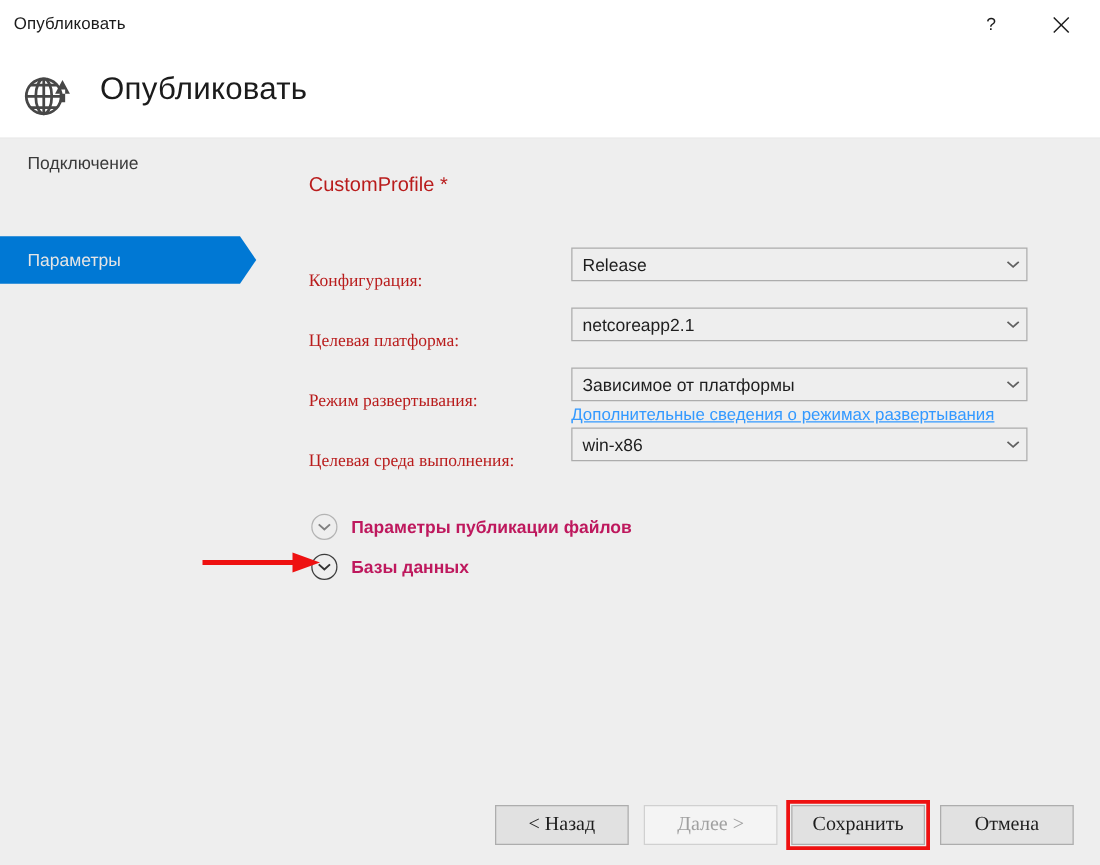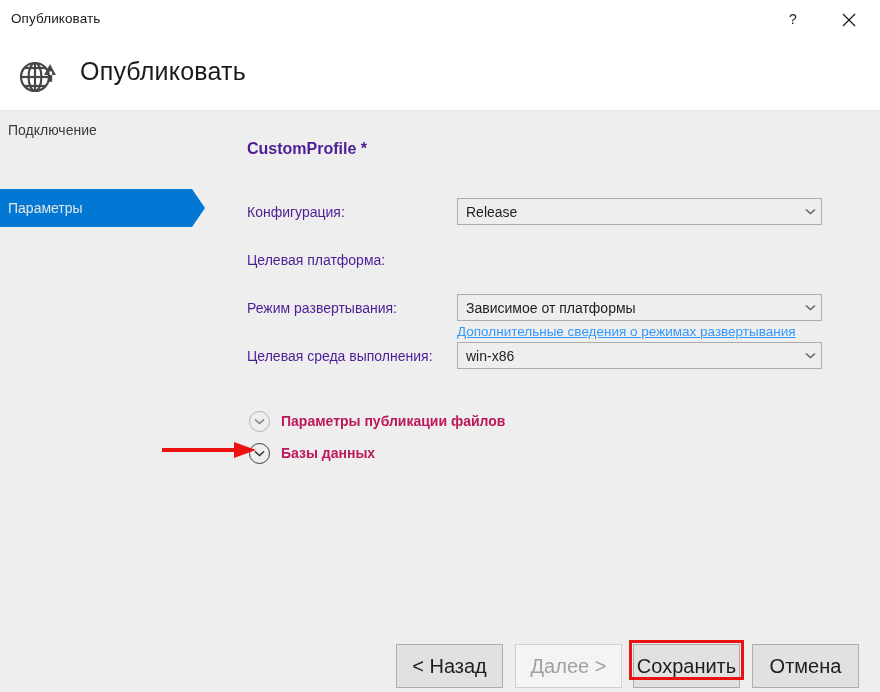--- a/index.html
+++ b/index.html
@@ -74,21 +74,21 @@
   .sidebar {
     position: absolute;
     left: 0; top: 111px;
     width: 210px;
   }
   .nav-item {
     position: relative;
     height: 38px;
     display: flex;
     align-items: center;
-    padding-left: 8px;
+    padding-left: 22px;
     font-size: 14px;
     color: #3a3a3a;
     cursor: default;
     box-sizing: border-box;
   }
   .nav-item.inactive { width: 192px; }
   .nav-item.active {
     width: 192px;
     background: #0078d4;
     color: #e5e5e5;
@@ -102,37 +102,38 @@
     border-top: 19px solid transparent;
     border-bottom: 19px solid transparent;
     border-left: 13px solid #0078d4;
   }
 
   
   .profile-title {
     position: absolute;
     left: 247px; top: 140px;
     font-size: 16px;
-    font-weight: bold;
-    color: #4c1d95;
+    font-weight: normal;
+    color: #b91c1c;
   }
   .form {
     position: absolute;
     left: 247px; top: 198px;
     width: 613px;
   }
   .form-row {
     position: relative;
     height: 48px;
   }
   .form-label {
     position: absolute;
-    left: 0; top: 6px;
+    left: 0; top: 20px;
     font-size: 14px;
-    color: #4c1d95;
+    color: #b91c1c;
+    font-family: Liberation Serif, serif;
   }
   .combo {
     position: absolute;
     left: 210px; top: 0;
     width: 365px; height: 27px;
     background: #eeeeee;
     border: 1px solid #acacac;
     box-sizing: border-box;
     display: flex;
     align-items: center;
@@ -202,27 +203,27 @@
 
   
   .footer {
     position: absolute;
     left: 0; top: 640px;
     width: 880px; height: 40px;
   }
   .dlg-btn {
     position: absolute;
     top: 4px;
-    height: 44px;
+    height: 32px;
     width: 107px;
     background: #e1e1e1;
     border: 1px solid #adadad;
     box-sizing: border-box;
-    font-family: Liberation Sans, sans-serif;
-    font-size: 20px;
+    font-family: Liberation Serif, serif;
+    font-size: 16px;
     color: #1e1e1e;
     cursor: default;
     padding: 0;
     display: flex;
     align-items: center;
     justify-content: center;
   }
   .dlg-btn.disabled { color: #a0a0a0; background: #f4f4f4; border-color: #d0d0d0; }
   .btn-back   { left: 396px; }
   .btn-next   { left: 515px; }
@@ -299,20 +300,28 @@
       <span class="combo-arrow">
         <svg width="11" height="7" viewBox="0 0 11 7">
           <path d="M1 1.5 L5.5 5.5 L10 1.5" fill="none" stroke="#606060" stroke-width="1.4"></path>
         </svg>
       </span>
     </div>
   </div>
 
   <div class="form-row">
     <div class="form-label">Целевая платформа:</div>
+    <div class="combo">
+      <span class="combo-value">netcoreapp2.1</span>
+      <span class="combo-arrow">
+        <svg width="11" height="7" viewBox="0 0 11 7">
+          <path d="M1 1.5 L5.5 5.5 L10 1.5" fill="none" stroke="#606060" stroke-width="1.4"></path>
+        </svg>
+      </span>
+    </div>
   </div>
 
   <div class="form-row">
     <div class="form-label">Режим развертывания:</div>
     <div class="combo">
       <span class="combo-value">Зависимое от платформы</span>
       <span class="combo-arrow">
         <svg width="11" height="7" viewBox="0 0 11 7">
           <path d="M1 1.5 L5.5 5.5 L10 1.5" fill="none" stroke="#606060" stroke-width="1.4"></path>
         </svg>

